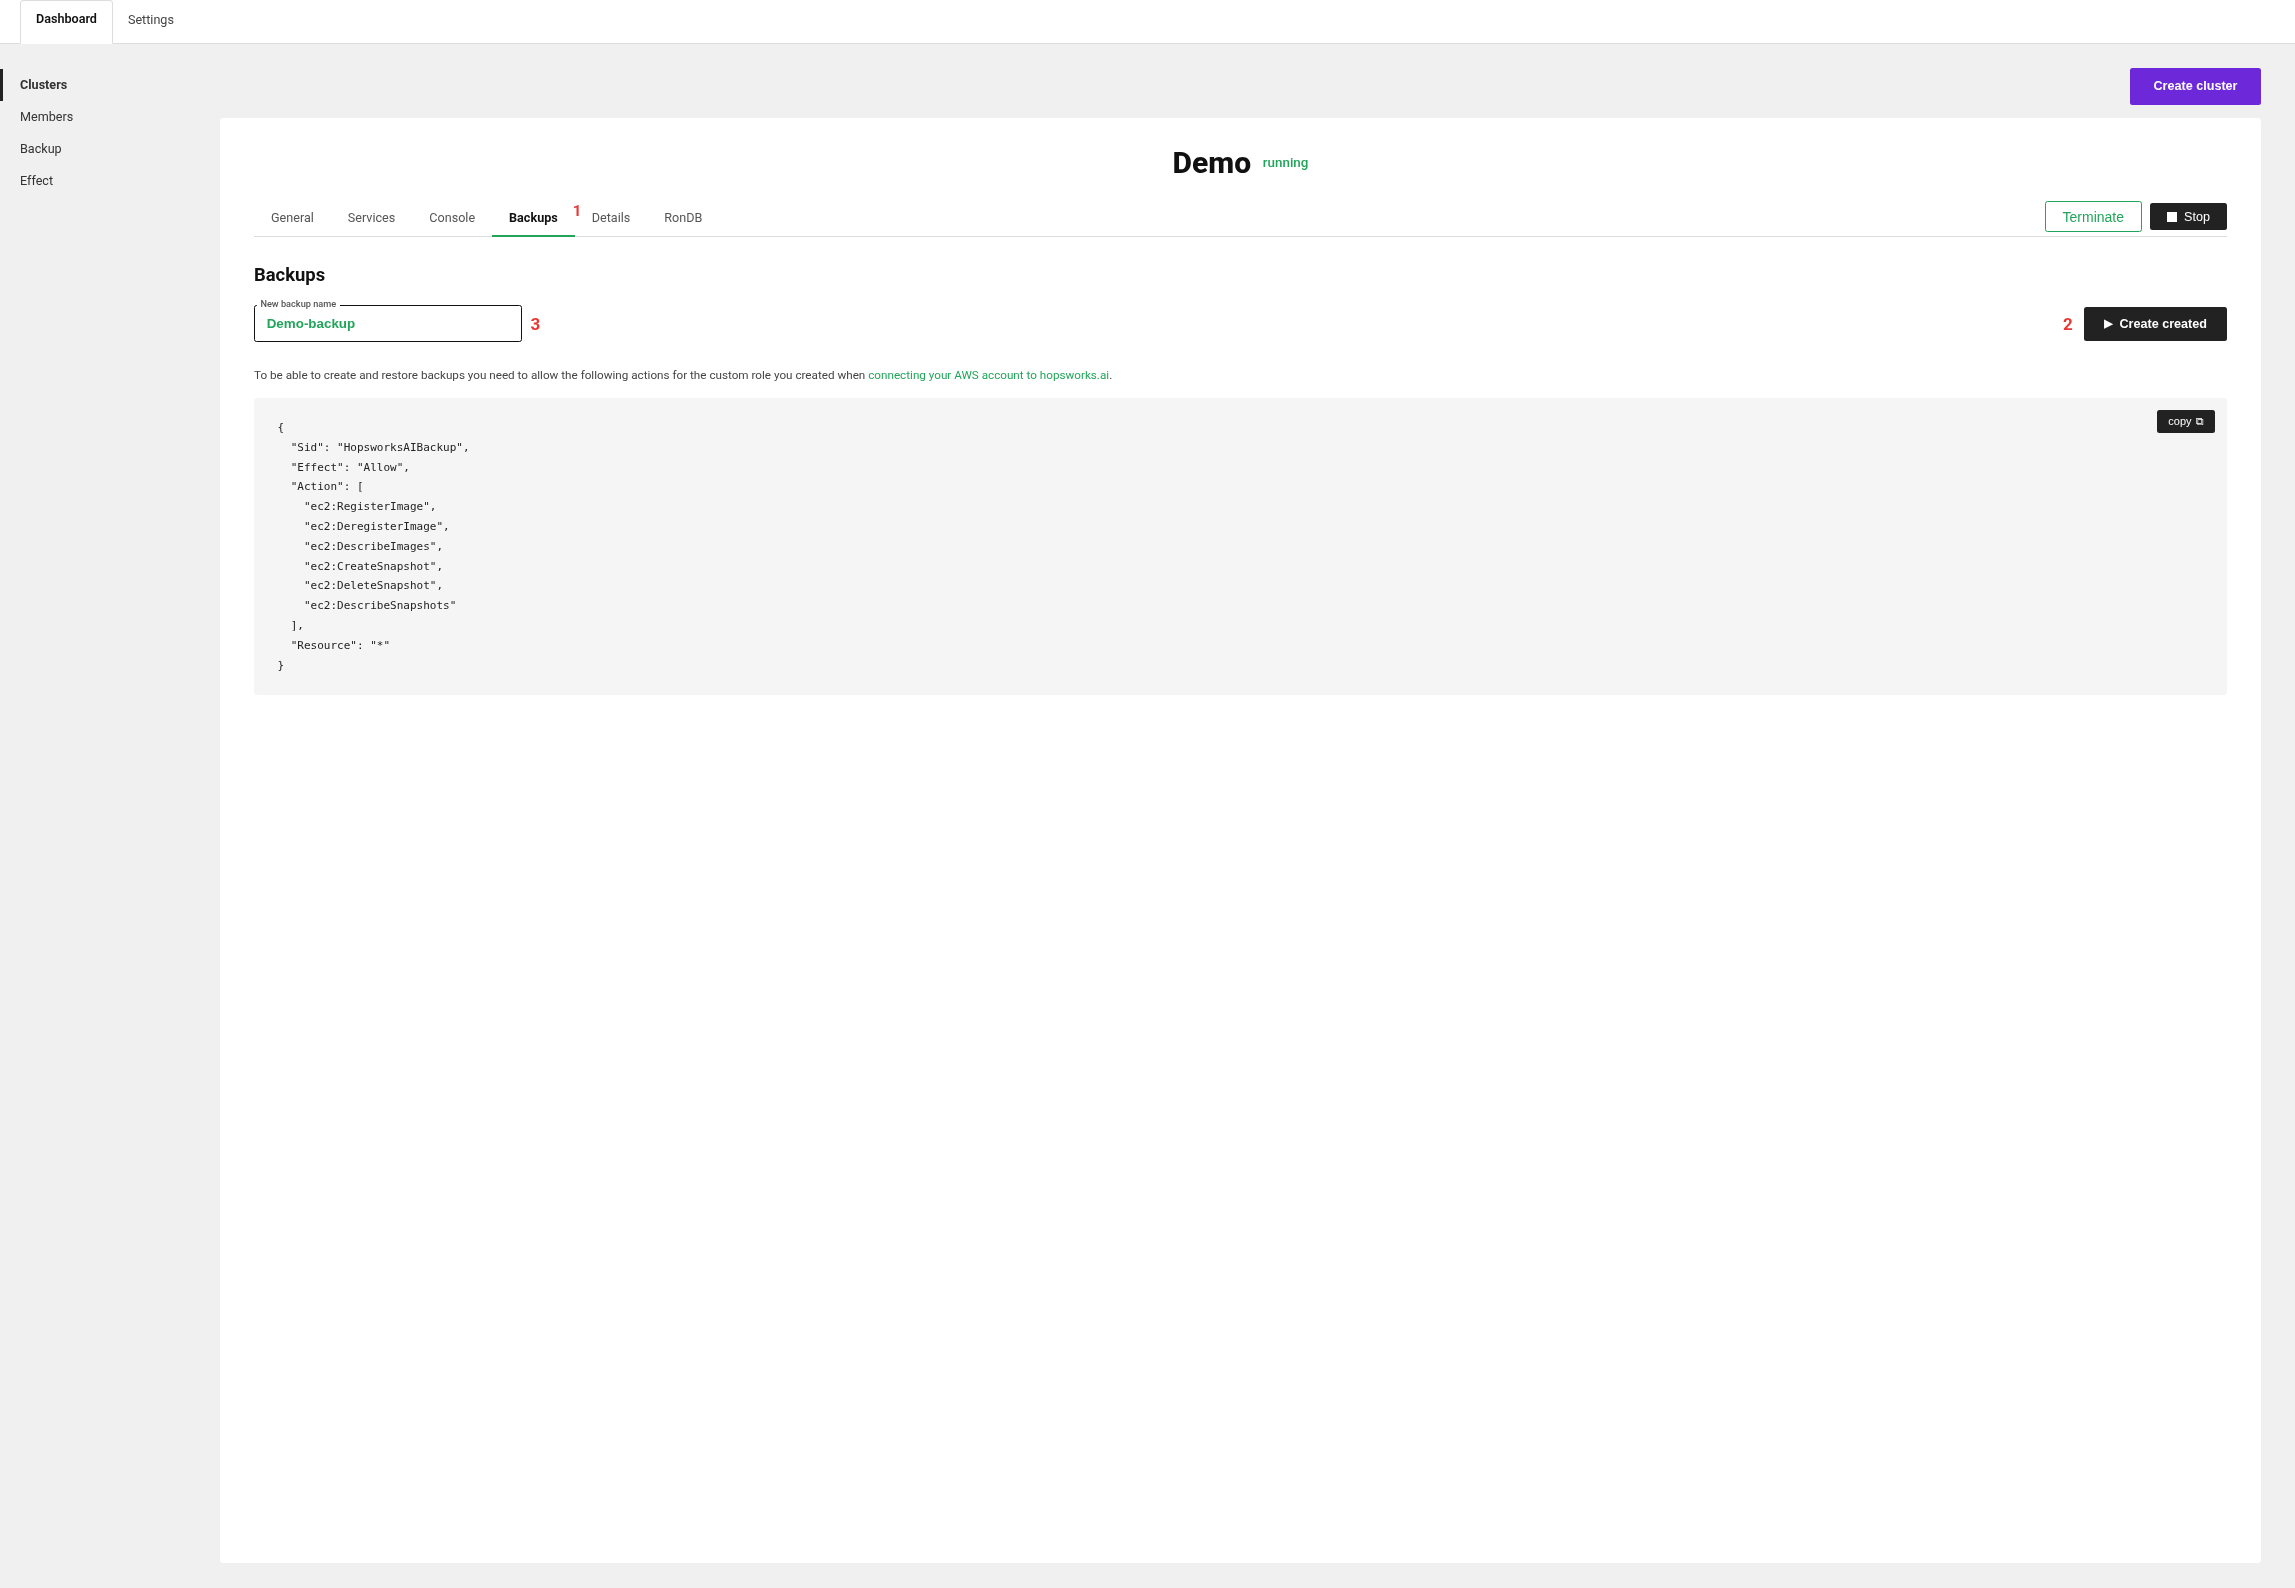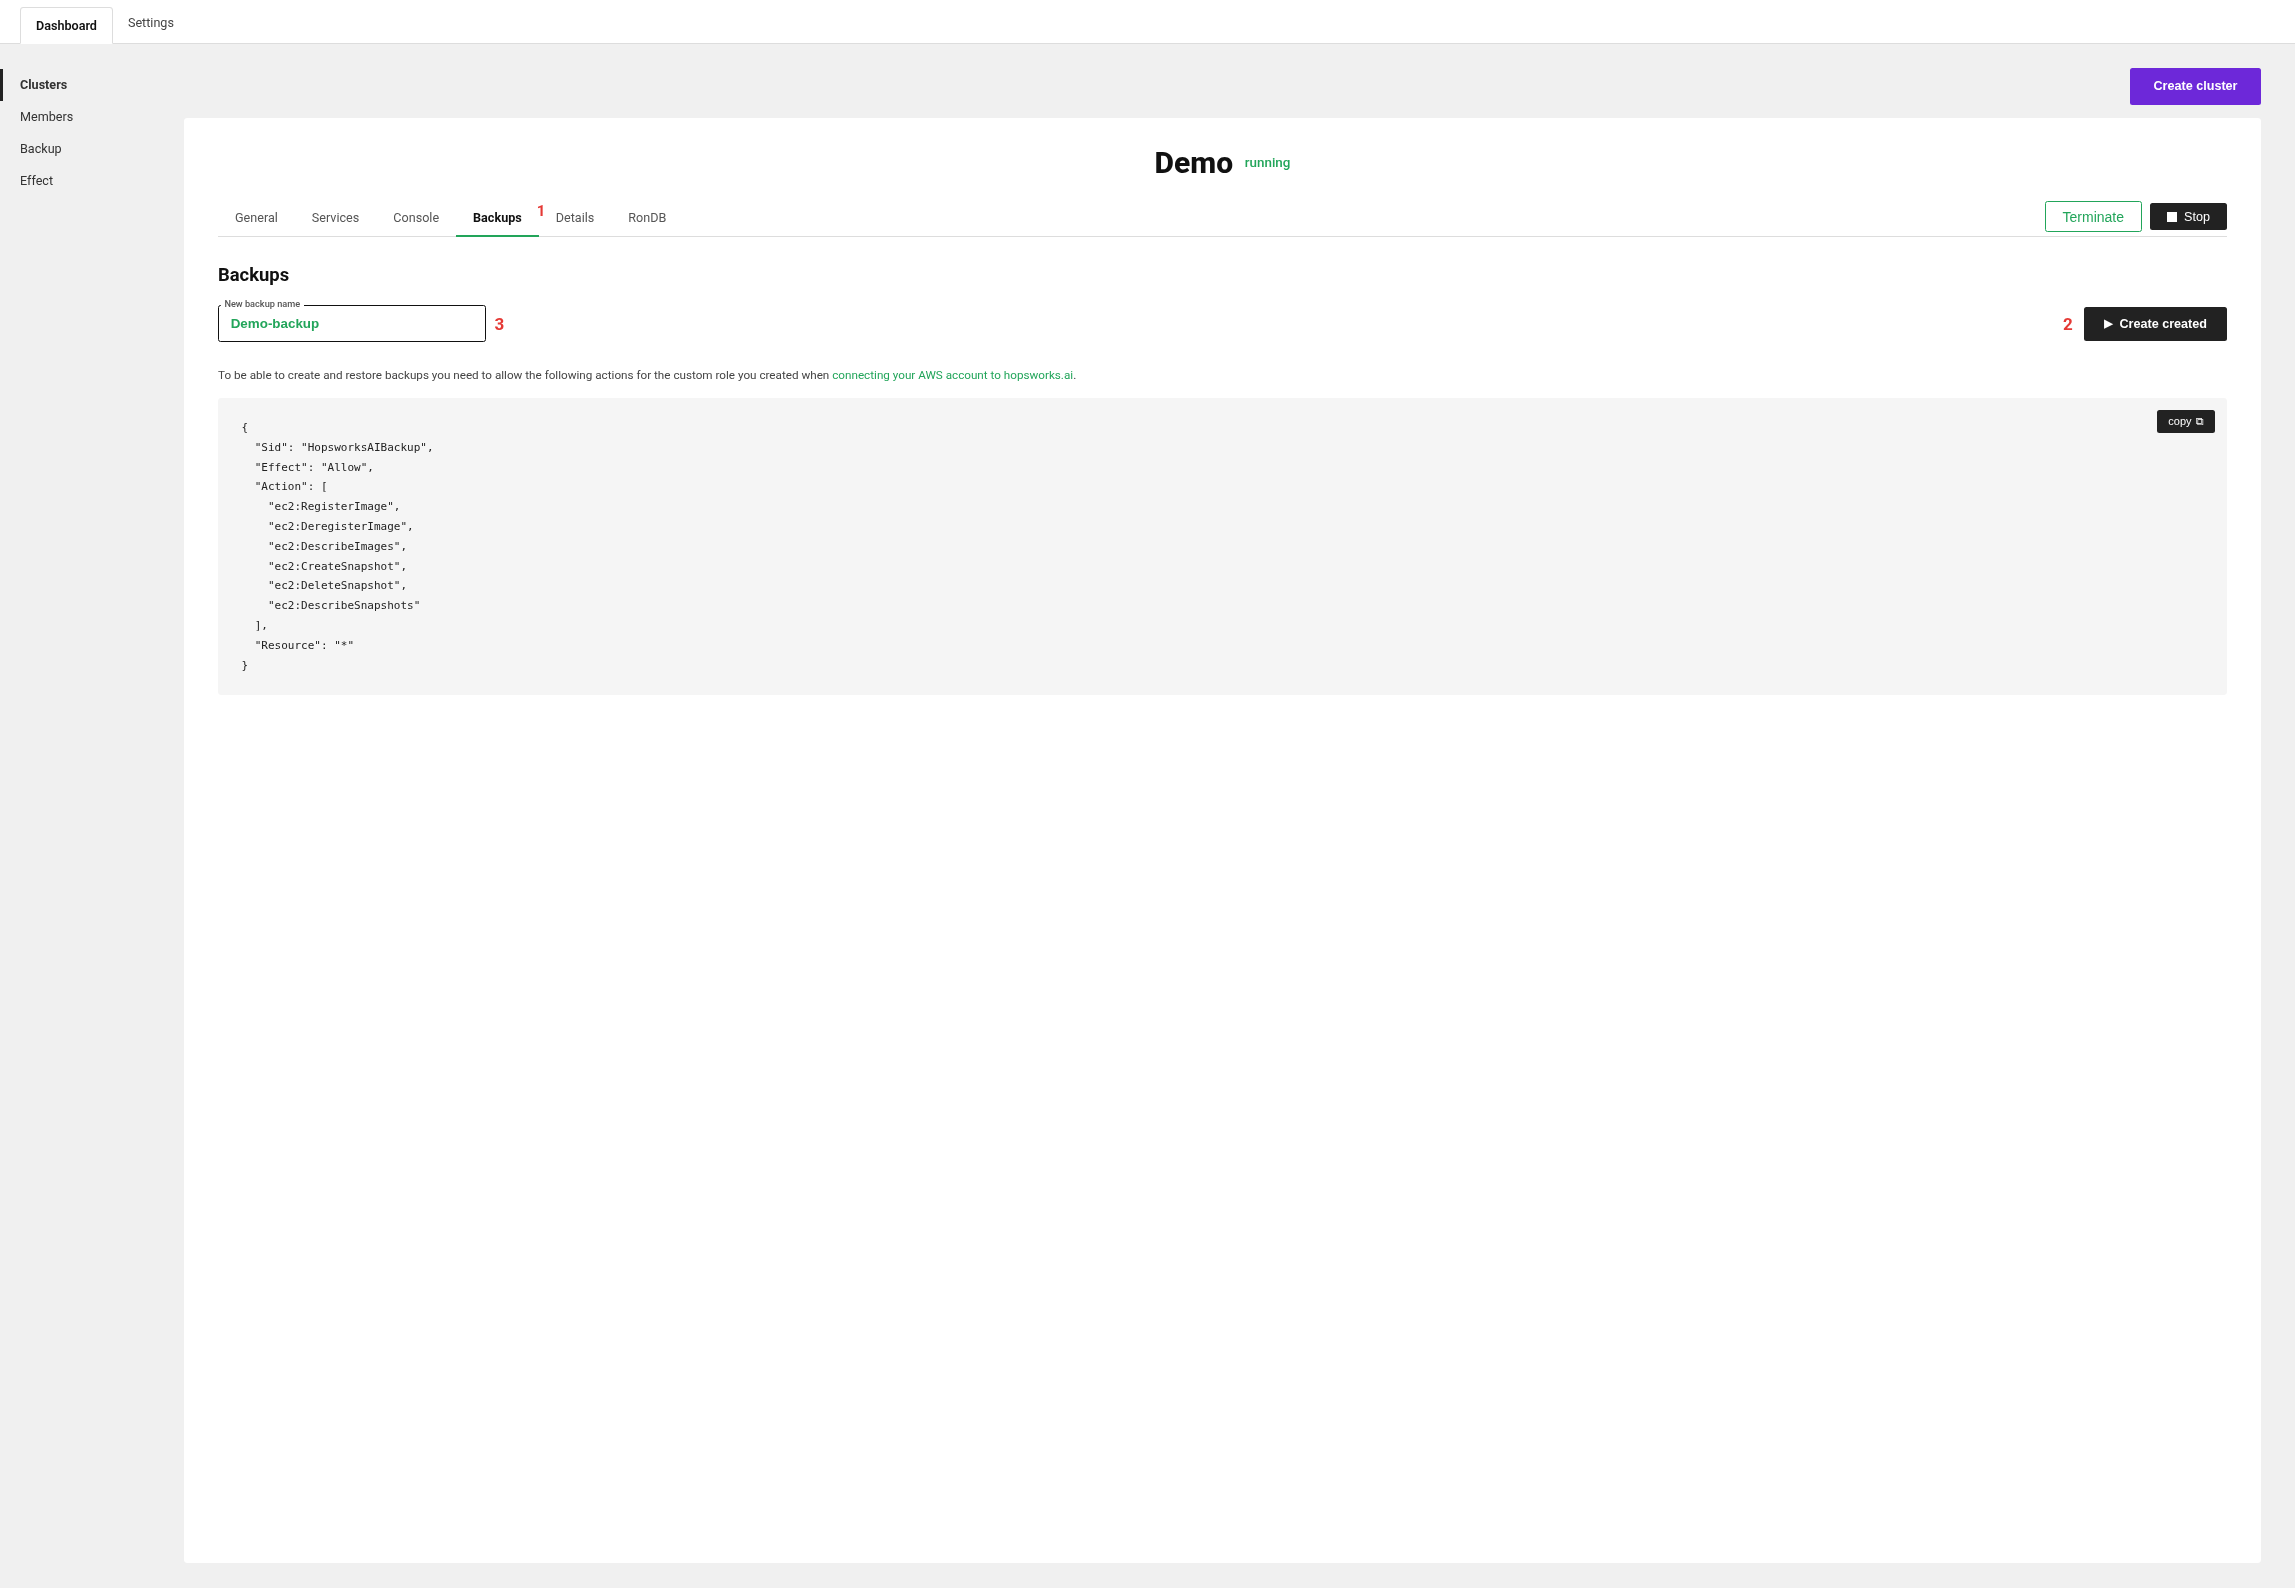--- a/index.html
+++ b/index.html
@@ -8,21 +8,20 @@
       background: #f0f0f0;
       color: #222;
       font-size: 12.6px;
     }
 
     
     .top-nav {
       background: #fff;
       border-bottom: 0.8px solid #ddd;
       display: flex;
-      align-items: flex-end;
       padding: 0 20px;
       height: 44px;
     }
     .top-nav-tab {
       padding: 11.7px 15px;
       cursor: pointer;
       font-size: 12.6px;
       color: #444;
       border-bottom: 2.5px solid transparent;
       margin-bottom: -0.8px;
@@ -35,20 +34,21 @@
       border-radius: 3.4px 3.4px 0 0;
       font-weight: 600;
       color: #111;
       padding: 10px 15px;
     }
 
     
     .main-layout {
       display: flex;
       min-height: calc(100vh - 44px);
+      gap: 36px;
     }
 
     
     .sidebar {
       width: 184px;
       background: #f0f0f0;
       padding: 25px 0;
       flex-shrink: 0;
     }
     .sidebar-item {

